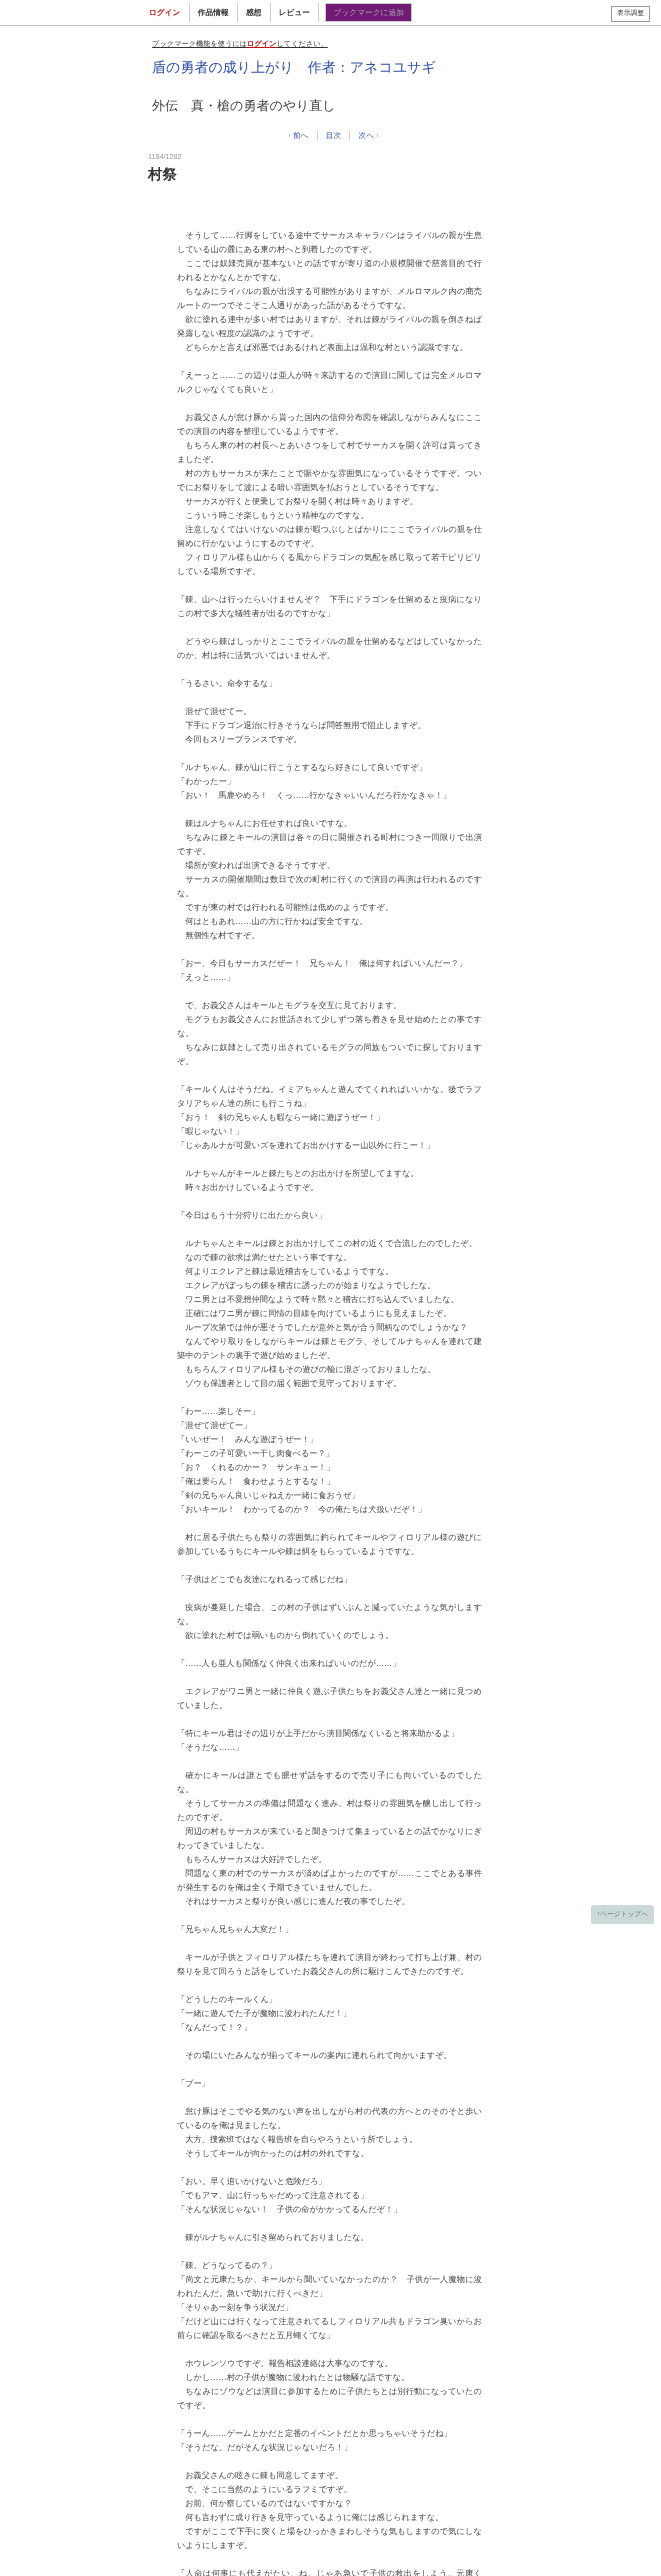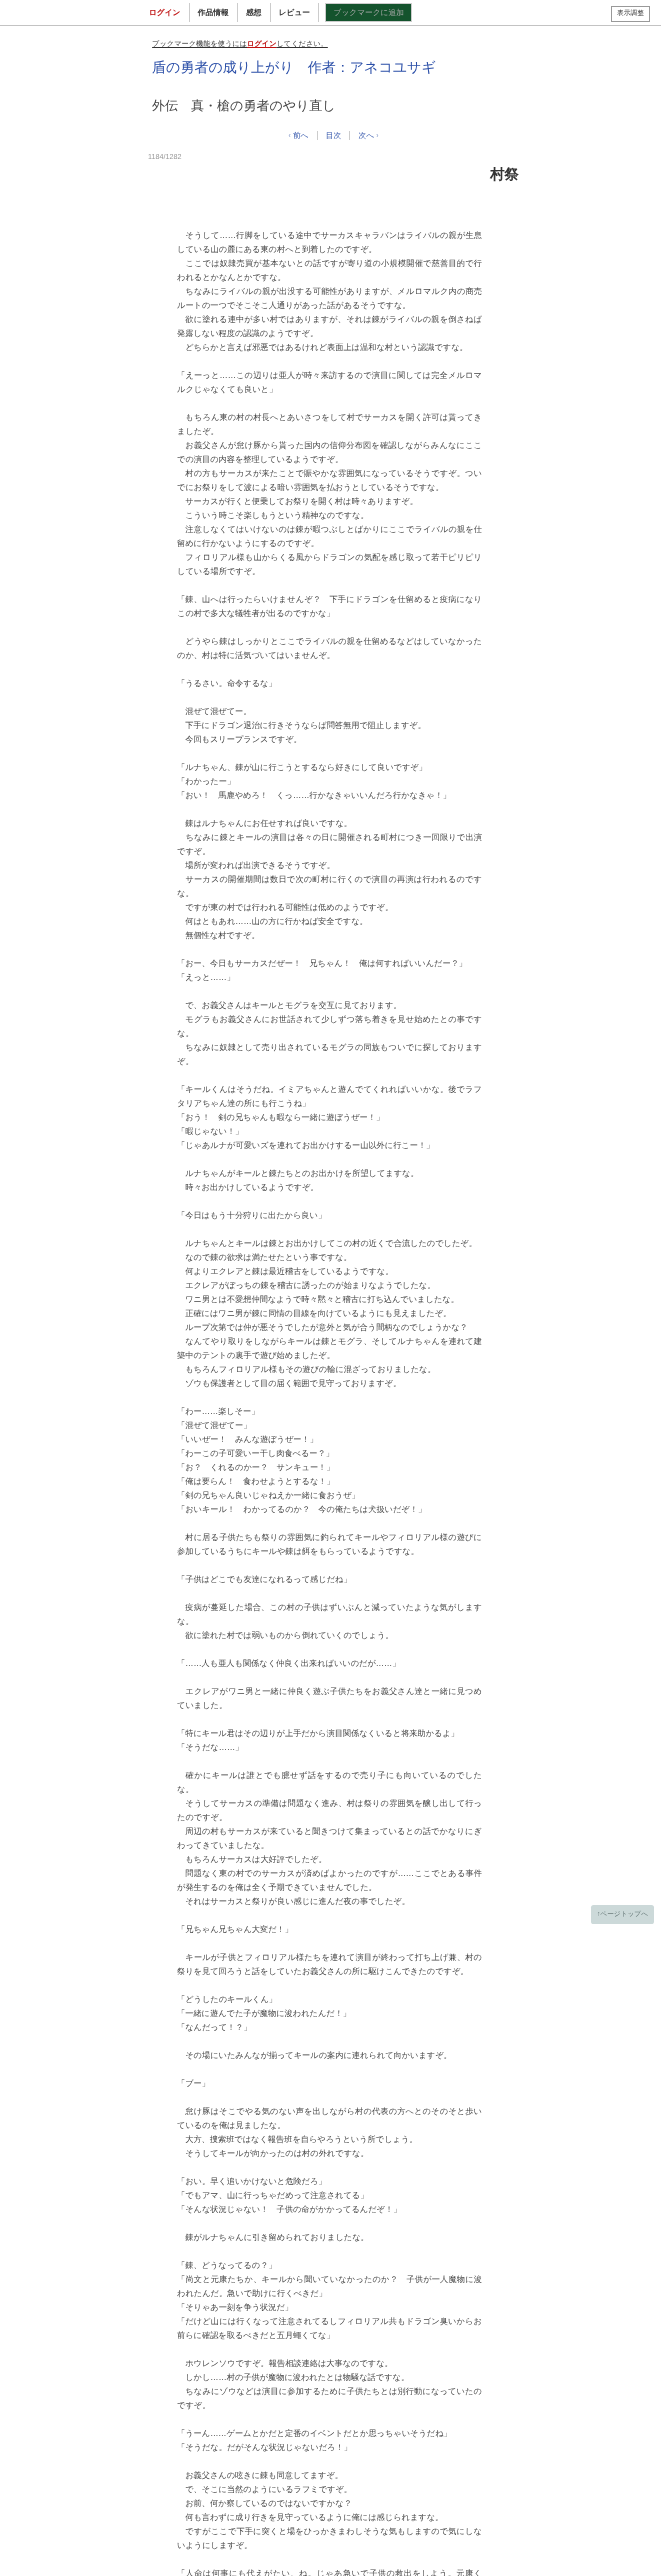--- a/index.html
+++ b/index.html
@@ -5,42 +5,42 @@
   html,body { margin:0; padding:0; background:#ffffff; }
   body { font-family:"Liberation Sans","DejaVu Sans",sans-serif; color:#444444; }
   .page { position:relative; width:662px; height:3091px; margin:0 auto; background:#ffffff; overflow:hidden; }
 
   
   .topbar { position:relative; width:100%; height:25px; border-bottom:0.5px solid #c3c3c3; background:#ffffff; }
   .topbar-inner { position:absolute; left:148px; top:0; height:25px; display:flex; align-items:center; }
   .tab { font-size:7.7px; font-weight:bold; color:#333333; padding:4.1px 8.2px; border-right:0.5px solid #cccccc; cursor:pointer; }
   .tab:first-child { padding-left:1px; color:#bf1111; }
   .tab.login { color:#bf1111; }
-  .bookmark-btn { margin-left:6.2px; font-size:7.7px; color:#aaaaaa; background:#14532d; border:0.5px solid #cccccc; padding:3.6px 7.2px; cursor:default; }
+  .bookmark-btn { margin-left:6.2px; font-size:7.7px; color:#aaaaaa; background:#701a75; border:0.5px solid #cccccc; padding:3.6px 7.2px; cursor:default; }
   .display-adjust { position:absolute; right:12px; top:5.7px; font-size:6.7px; color:#333333; border:0.5px solid #999999; background:#ffffff; padding:2.6px 5.2px; cursor:pointer; }
 
   .container { position:relative; width:371px; margin:0 auto 0 148px; }
 
   .notice { margin:13px 0 0 4.1px; font-size:7.2px; color:#333333;text-decoration:underline; }
   .notice a { color:#bf1111; font-weight:bold; text-decoration:underline; cursor:pointer; }
 
   .novel-head { margin:10.3px 0 0 4.1px; }
   .title-line { margin:0; font-size:14px; }
   .title-line a { color:#2b4fa8; text-decoration:none; cursor:pointer; }
   .title-line .author-label { color:#2b4fa8; }
   .subtitle { margin:20px 0 0 0; font-size:13px; color:#444444; }
 
   .pager { margin-top:15.5px; text-align:center; font-size:7.7px; }
   .pager a { color:#2b4fa8; text-decoration:none; padding:0 8.2px; cursor:pointer; }
   .pager a.mid { border-left:0.5px solid #cccccc; border-right:0.5px solid #cccccc; }
   .pager .arrow { color:#7f93c4; font-size:6.7px; }
 
   .novel-no { margin-top:11.3px; font-size:7.2px; color:#999999; }
 
-  .episode-title { margin:4.1px 0 0 0; text-align:right; font-size:14.4px; font-weight:bold; color:#333333; }
+  .episode-title { margin:4.1px 0 0 0; text-align:left; font-size:14.4px; font-weight:bold; color:#333333; }
 
   .novel-body { margin:45px 0 0 29px; width:305px; font-size:8.2px; line-height:14px; color:#444444; text-align:justify; }
   .novel-body p { margin:0; min-height:14px; }
 
   .page-top-btn { position:absolute; left:591px; top:1905px; width:63px; height:18.5px; background:#ccd9d9; border-radius:2.6px; color:#667777; font-size:6.7px; display:flex; align-items:center; justify-content:center; cursor:pointer; }
 </style>
 </head>
 <body>
 
 <div class="page">
@@ -75,22 +75,22 @@
 
     <div class="novel-body">
         <p>　そうして……行脚をしている途中でサーカスキャラバンはライバルの親が生息している山の麓にある東の村へと到着したのですぞ。</p>
         <p>　ここでは奴隷売買が基本ないとの話ですが寄り道の小規模開催で慈善目的で行われるとかなんとかですな。</p>
         <p>　ちなみにライバルの親が出没する可能性がありますが、メルロマルク内の商売ルートの一つでそこそこ人通りがあった話があるそうですな。</p>
         <p>　欲に塗れる連中が多い村ではありますが、それは錬がライバルの親を倒さねば発露しない程度の認識のようですぞ。</p>
         <p>　どちらかと言えば邪悪ではあるけれど表面上は温和な村という認識ですな。</p>
         <p>&nbsp;</p>
         <p>「えーっと……この辺りは亜人が時々来訪するので演目に関しては完全メルロマルクじゃなくても良いと」</p>
         <p>&nbsp;</p>
+        <p>　お義父さんが怠け豚から貰った国内の信仰分布図を確認しながらみんなにここでの演目の内容を整理しているようですぞ。</p>
         <p>　もちろん東の村の村長へとあいさつをして村でサーカスを開く許可は貰ってきましたぞ。</p>
-        <p>　お義父さんが怠け豚から貰った国内の信仰分布図を確認しながらみんなにここでの演目の内容を整理しているようですぞ。</p>
         <p>　村の方もサーカスが来たことで賑やかな雰囲気になっているそうですぞ。ついでにお祭りをして波による暗い雰囲気を払おうとしているそうですな。</p>
         <p>　サーカスが行くと便乗してお祭りを開く村は時々ありますぞ。</p>
         <p>　こういう時こそ楽しもうという精神なのですな。</p>
         <p>　注意しなくてはいけないのは錬が暇つぶしとばかりにここでライバルの親を仕留めに行かないようにするのですぞ。</p>
         <p>　フィロリアル様も山からくる風からドラゴンの気配を感じ取って若干ピリピリしている場所ですぞ。</p>
         <p>&nbsp;</p>
         <p>「錬、山へは行ったらいけませんぞ？　下手にドラゴンを仕留めると疫病になりこの村で多大な犠牲者が出るのですかな」</p>
         <p>&nbsp;</p>
         <p>　どうやら錬はしっかりとここでライバルの親を仕留めるなどはしていなかったのか、村は特に活気づいてはいませんぞ。</p>
         <p>&nbsp;</p>

